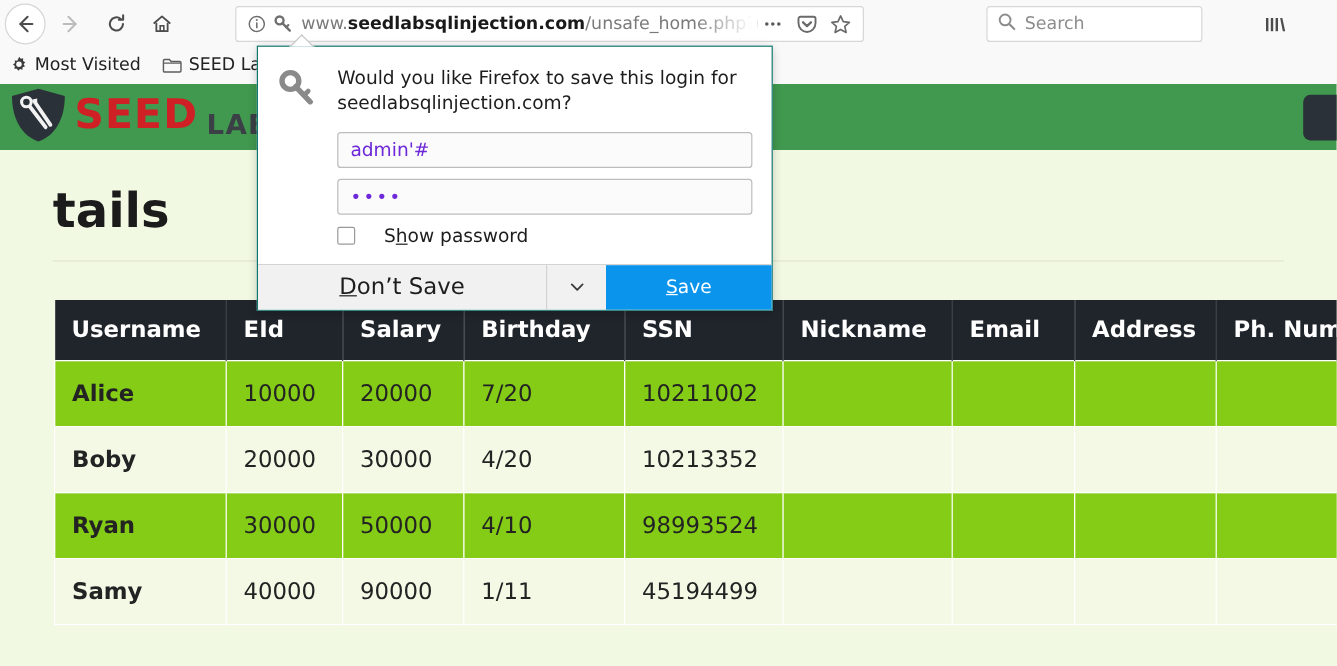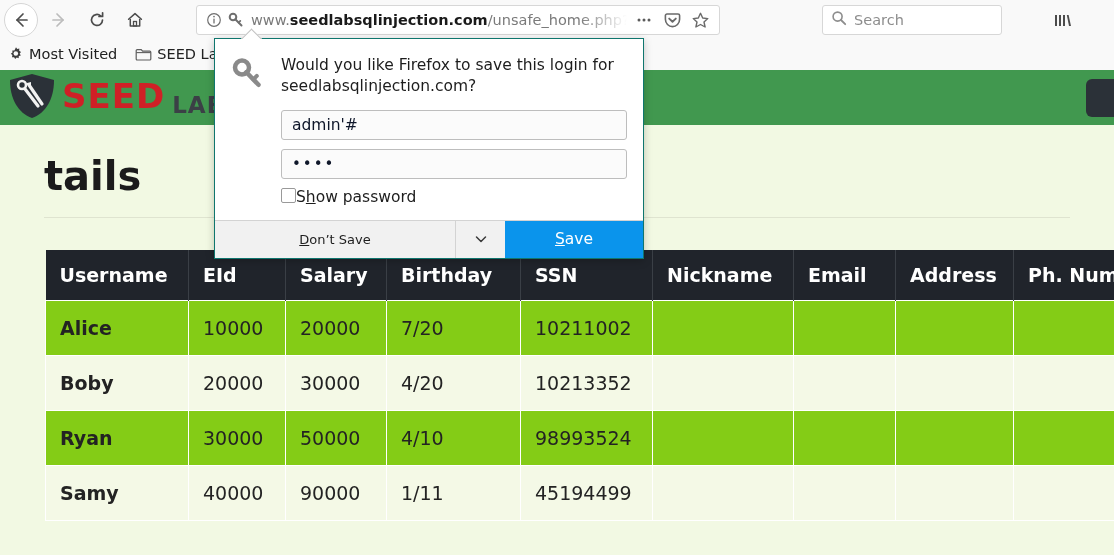--- a/index.html
+++ b/index.html
@@ -182,41 +182,41 @@
   .dh-key { flex: 0 0 auto; width: 38px; padding-top: 2px; }
   .dh-main { flex: 1 1 auto; }
   .dh-text {
     font-size: 15.5px; color: #1d1d1d; line-height: 1.35;
     margin-bottom: 13px;
   }
   .dh-field {
     width: 100%; height: 30px;
     border: 1px solid #bdbdbd; border-radius: 3px;
     background: #fbfbfb;
-    font-size: 15.5px; color: #0f172a;
+    font-size: 15.5px; color: #6d28d9;
     padding: 0 10px;
     display: flex; align-items: center;
     margin-bottom: 9px;
   }
   .dh-field.pw { letter-spacing: 2px; font-size: 15px; }
-  .dh-check { display: flex; align-items: flex-start; gap: 0; margin-top: 4px; }
+  .dh-check { display: flex; align-items: center; gap: 24px; margin-top: 4px; }
   .dh-box {
     width: 15px; height: 15px; border: 1px solid #999; border-radius: 2px;
     background: #fff; flex: 0 0 auto;
   }
   .dh-check-label { font-size: 15.5px; color: #1d1d1d; }
   .dh-check-label u { text-decoration: underline; }
   .dh-footer {
     display: flex; height: 38px; border-top: 1px solid #d3d3d3;
   }
   .dh-secondary {
     flex: 0 0 290px;
     background: #f1f1f1;
     display: flex; align-items: center; justify-content: center;
-    font-size: 13px; color: #1d1d1d;
+    font-size: 19px; color: #1d1d1d;
     position: relative;
   }
   .dh-dropdown {
     position: absolute; right: 0; top: 0; width: 50px; height: 100%;
     display: flex; align-items: center; justify-content: center;
     border-left: 1px solid #d3d3d3;
     color: #3a3a3a;
   }
   .dh-dont-label { margin-right: 50px; }
   .dh-primary {

